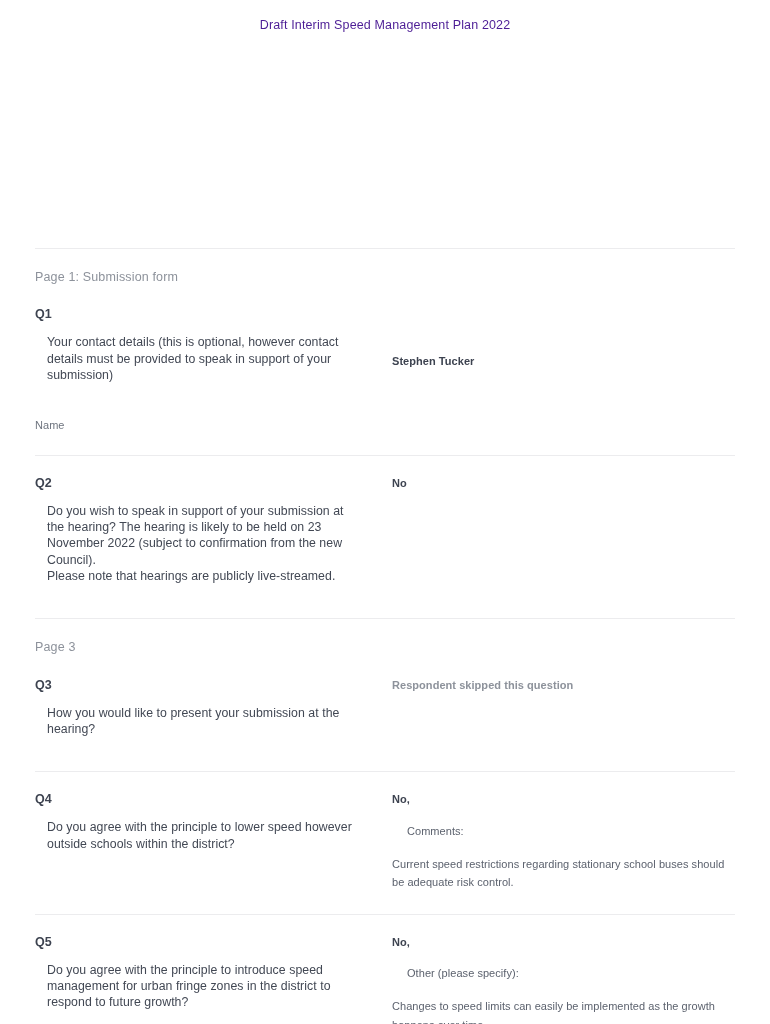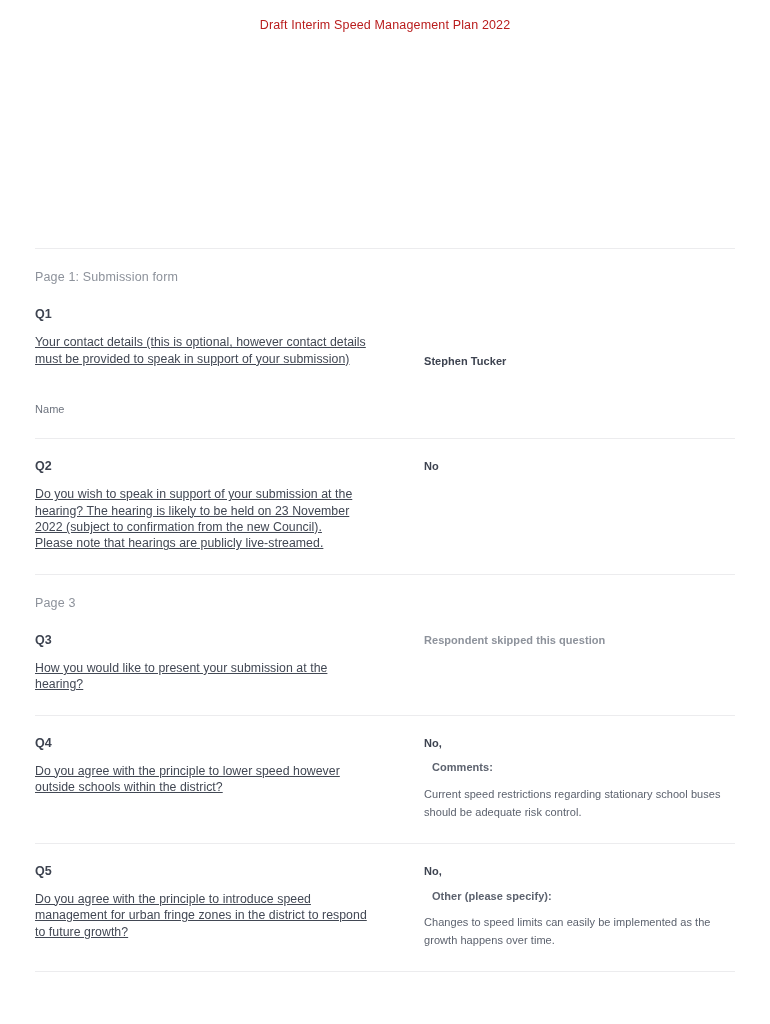--- a/index.html
+++ b/index.html
@@ -23,21 +23,21 @@
   }
   .doc-title {
     position: absolute;
     top: 18px;
     left: 0;
     width: 770px;
     text-align: center;
     font-size: 12.5px;
     font-weight: 400;
     letter-spacing: 0.15px;
-    color: #b91c1c;
+    color: #4c1d95;
   }
   .content {
     position: absolute;
     top: 248px;
     left: 35px;
     width: 700px;
   }
   .divider {
     height: 1px;
     background: #ececee;
@@ -54,21 +54,20 @@
     color: #8d929b;
     letter-spacing: 0.15px;
     margin: 0 0 22px 0;
     line-height: 1.3;
   }
   .qblock {
     position: relative;
     display: flex;
     flex-direction: row;
     align-items: flex-start;
-    gap: 32px;
   }
   .qleft {
     width: 357px;
     flex: 0 0 357px;
     box-sizing: border-box;
     padding-right: 18px;
   }
   .qright {
     flex: 1 1 auto;
     box-sizing: border-box;
@@ -79,23 +78,22 @@
     color: #3d4350;
     margin: 0 0 12px 0;
     letter-spacing: 0.1px;
     line-height: 1.2;
   }
   .q-text {
     font-size: 12.3px;
     font-weight: 400;
     color: #424854;
     line-height: 1.33;
-    margin: 0;
-    letter-spacing: 0.05px;
-    text-decoration: underline;
+    margin: 12px;
+    letter-spacing: 0.05px;
   }
   .q-subtext {
     font-size: 11px;
     font-weight: 400;
     color: #6e747f;
     line-height: 1.3;
     margin: 0;
     letter-spacing: 0.05px;
   }
   .a-strong {
@@ -109,24 +107,24 @@
   .a-muted-strong {
     font-size: 11px;
     font-weight: bold;
     color: #8d929b;
     line-height: 1.35;
     margin: 0;
     letter-spacing: 0.05px;
   }
   .a-line {
     font-size: 11px;
-    font-weight: 700;
+    font-weight: 400;
     color: #5c626e;
     line-height: 1.65;
-    margin: 8px;
+    margin: 15px;
     letter-spacing: 0.05px;
   }
   .a-body {
     font-size: 11px;
     font-weight: 400;
     color: #5c626e;
     line-height: 1.65;
     margin: 0;
     letter-spacing: 0.05px;
   }

